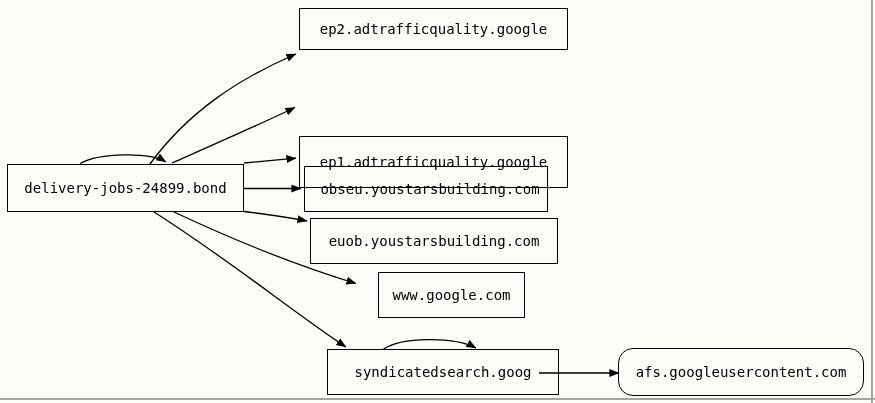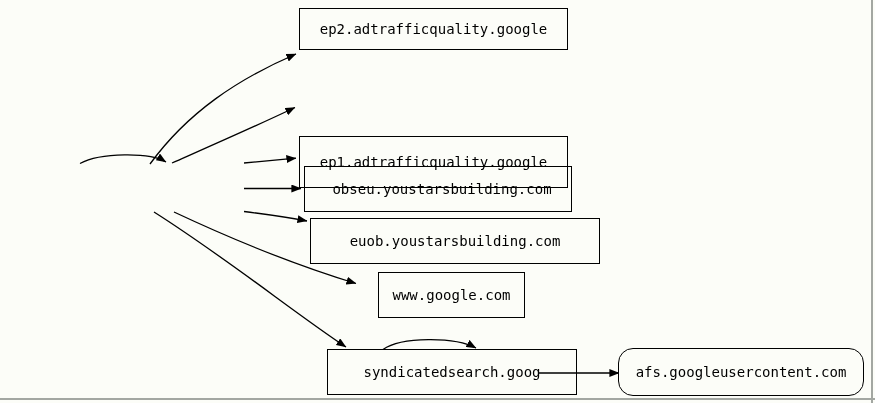--- a/index.html
+++ b/index.html
@@ -78,43 +78,46 @@
 
     <path d="M 174,212 C 240,243 305,268 356,283.5" stroke="#000000" stroke-width="1.3" marker-end="url(#arrow)"></path>
 
     <path d="M 154,212 C 228,259 296,314 346,347" stroke="#000000" stroke-width="1.3" marker-end="url(#arrow)"></path>
 
     <path d="M 383,349.5 C 401,336.5 455,336.5 476,348" stroke="#000000" stroke-width="1.3" marker-end="url(#arrow)"></path>
 
     <path d="M 539,373 L 619,373" stroke="#000000" stroke-width="1.3" marker-end="url(#arrow)"></path>
   </svg>
 
+  <div class="node" style="left:7px;   top:164px; width:237px; height:48px;">
+    <span>delivery-jobs-24899.bond</span>
+  </div>
 
   <div class="node" style="left:299px; top:8px;   width:269px; height:42px;text-align:center;">
     <span>ep2.adtrafficquality.google</span>
   </div>
 
 
   <div class="node" style="left:299px; top:112px; width:269px; height:52px;margin-top:24px;">
     <span>ep1.adtrafficquality.google</span>
   </div>
 
-  <div class="node" style="left:304px; top:166px; width:268px; height:46px;padding-left:8px;">
+  <div class="node" style="left:304px; top:166px; width:244px; height:46px;padding-left:8px;">
     <span>obseu.youstarsbuilding.com</span>
   </div>
 
-  <div class="node" style="left:310px; top:218px; width:290px; height:46px;text-align:right;">
+  <div class="node" style="left:310px; top:218px; width:248px; height:46px;text-align:right;">
     <span>euob.youstarsbuilding.com</span>
   </div>
 
   <div class="node" style="left:360px; top:272px; width:147px; height:46px;margin-left:18px;">
     <span>www.google.com</span>
   </div>
 
-  <div class="node" style="left:327px; top:349px; width:250px; height:46px;">
+  <div class="node" style="left:327px; top:349px; width:232px; height:46px;">
     <span>syndicatedsearch.goog</span>
   </div>
 
   <div class="node" style="left:618px; top:348px; width:246px; height:48px;border-radius:15px;">
     <span>afs.googleusercontent.com</span>
   </div>
 
   <div class="frame-right"></div>
   <div class="frame-bottom"></div>
 

